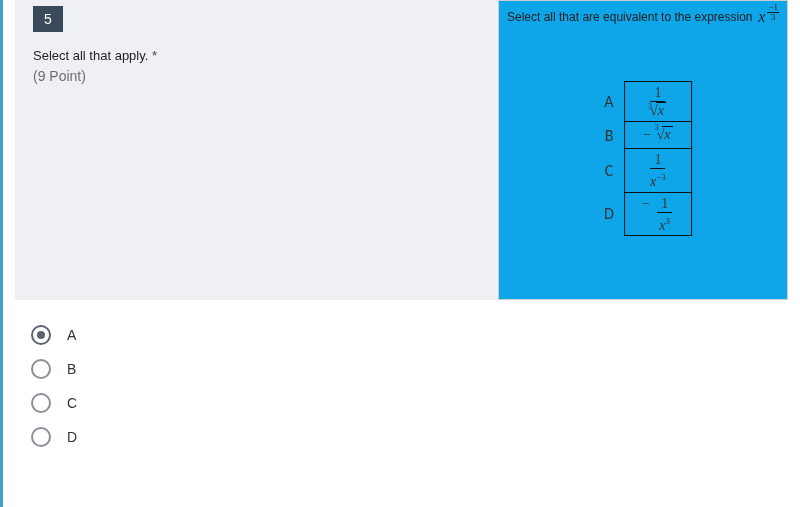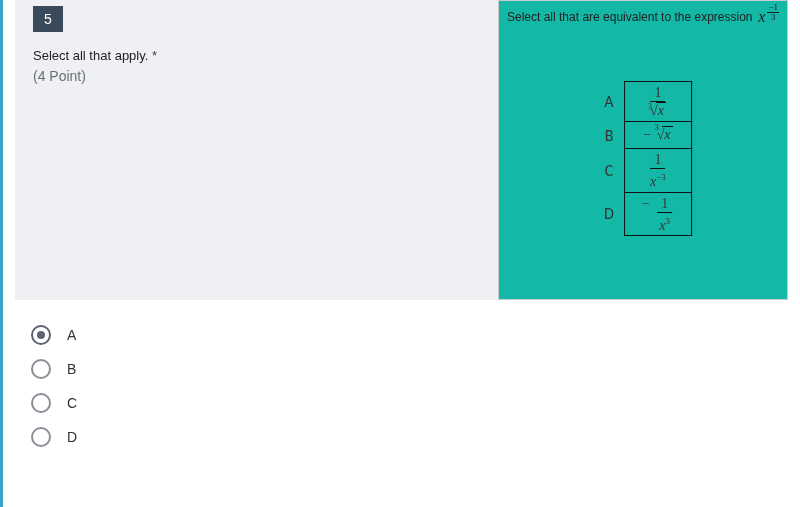--- a/index.html
+++ b/index.html
@@ -50,21 +50,21 @@
     top: 68px;
     font-size: 14px;
     color: #6b6e74;
   }
   .prompt-box {
     position: absolute;
     right: 0;
     top: 0;
     width: 290px;
     height: 300px;
-    background: #14b8a6;
+    background: #0ea5e9;
     border: 1px solid #ccc;
     box-sizing: border-box;
   }
   .prompt-header {
     font-size: 12px;
     color: #222;
     padding: 6px 8px 0 8px;
     display: flex;
     align-items: center;
     justify-content: space-between;
@@ -191,21 +191,21 @@
   <div class="question-card">
 
     <div class="q-number">
       <span>5</span>
     </div>
 
     <div class="q-instruction">
       <span>Select all that apply.</span>
       <span class="req">*</span>
     </div>
-    <div class="q-points">(4 Point)</div>
+    <div class="q-points">(9 Point)</div>
 
     <div class="prompt-box">
       <div class="prompt-header">
         <span>Select all that are equivalent to the expression</span>
         <span class="expr">
           <span>x</span>
           <span class="stack-frac">
             <span class="num"><span>−</span><span>1</span></span>
             <span class="den">3</span>
           </span>

